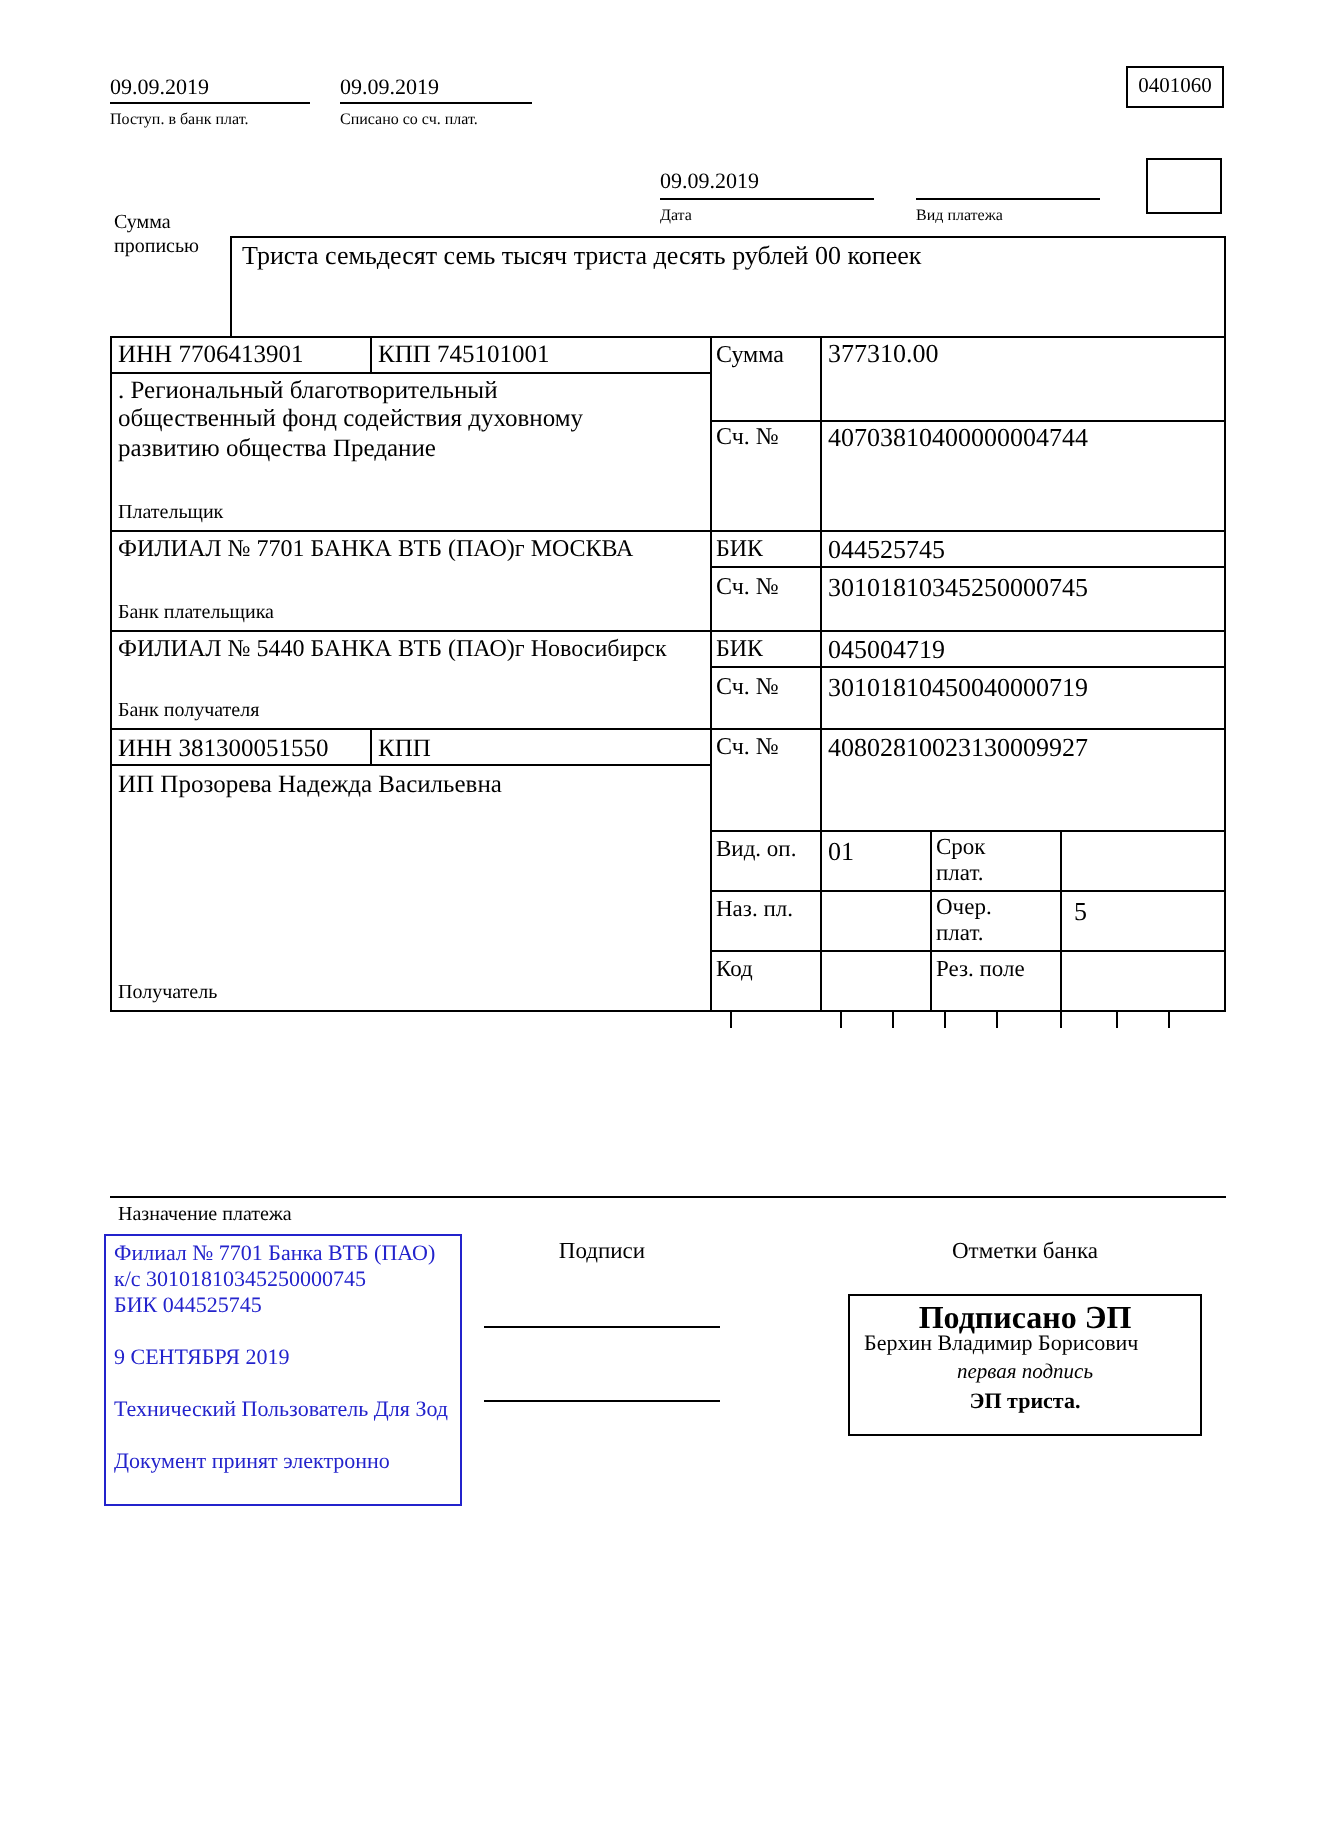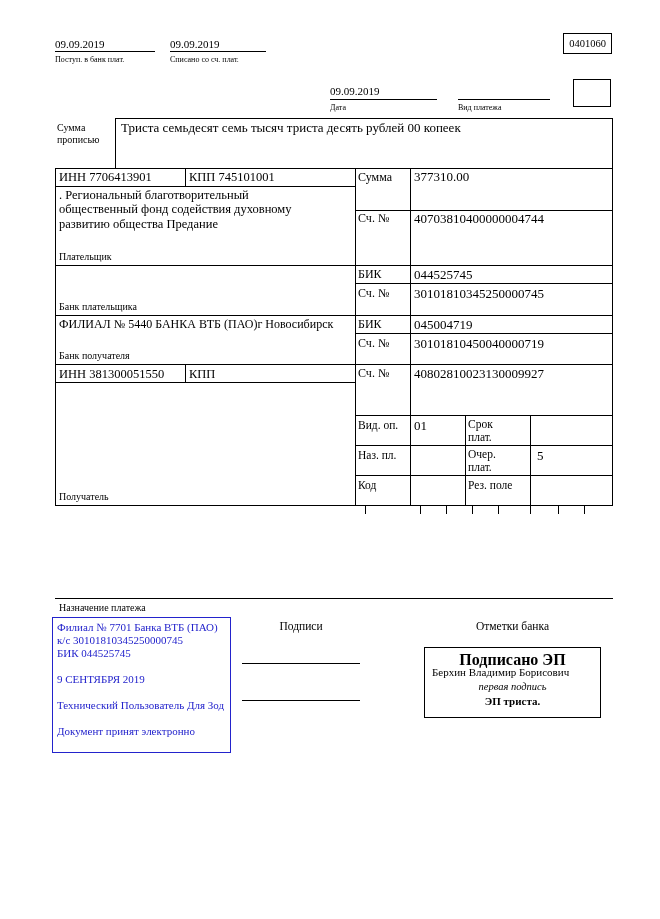--- a/index.html
+++ b/index.html
@@ -42,21 +42,21 @@
   <div class="t" style="left:330px;top:85px;font-size:11px">09.09.2019</div>
   <div class="hl" style="left:330px;top:99px;width:107px"></div>
   <div class="t sm" style="left:330px;top:103px">Дата</div>
   <div class="hl" style="left:458px;top:99px;width:92px"></div>
   <div class="t sm" style="left:458px;top:103px">Вид платежа</div>
   <div class="box" style="left:573px;top:79px;width:38px;height:28px"></div>
 
   <div class="hl" style="left:115px;top:118px;width:498px"></div>
   <div class="vl" style="left:115px;top:118px;height:50px"></div>
   <div class="vl" style="left:612px;top:118px;height:50px"></div>
-  <div class="t w lbl" style="left:57px;top:122px;width:56px">Сумма прописью</div>
+  <div class="t w lbl" style="left:57px;top:106px;width:56px">Сумма прописью</div>
   <div class="t w num" style="left:121px;top:121px;width:485px">Триста семьдесят семь тысяч триста десять рублей 00 копеек</div>
   <div class="hl" style="left:55px;top:168px;width:558px"></div>
 
   <div class="vl" style="left:55px;top:168px;height:337px"></div>
   <div class="vl" style="left:612px;top:168px;height:337px"></div>
   <div class="vl" style="left:355px;top:168px;height:337px"></div>
   <div class="vl" style="left:410px;top:168px;height:247px"></div>
   <div class="vl" style="left:185px;top:168px;height:18px"></div>
   <div class="hl" style="left:55px;top:186px;width:300px"></div>
   <div class="hl" style="left:355px;top:210px;width:258px"></div>
@@ -86,37 +86,39 @@
 
   <div class="t" style="left:59px;top:170px">ИНН 7706413901</div>
   <div class="t" style="left:189px;top:170px">КПП 745101001</div>
   <div class="t" style="left:358px;top:171px;font-size:12px">Сумма</div>
   <div class="t num" style="left:414px;top:170px">377310.00</div>
   <div class="t w" style="left:59px;top:188px;width:252px">. Региональный благотворительный общественный фонд содействия духовному развитию общества Предание</div>
   <div class="t" style="left:358px;top:212px;font-size:12px">Сч. №</div>
   <div class="t num" style="left:414px;top:212px">40703810400000004744</div>
   <div class="t lbl" style="left:59px;top:251px">Плательщик</div>
 
+  <div class="t" style="left:59px;top:268px;font-size:12px">ФИЛИАЛ № 7701 БАНКА ВТБ (ПАО)г МОСКВА</div>
   <div class="t" style="left:358px;top:268px;font-size:12px">БИК</div>
   <div class="t num" style="left:414px;top:268px">044525745</div>
   <div class="t" style="left:358px;top:287px;font-size:12px">Сч. №</div>
   <div class="t num" style="left:414px;top:287px">30101810345250000745</div>
   <div class="t lbl" style="left:59px;top:301px">Банк плательщика</div>
 
   <div class="t" style="left:59px;top:318px;font-size:12px">ФИЛИАЛ № 5440 БАНКА ВТБ (ПАО)г Новосибирск</div>
   <div class="t" style="left:358px;top:318px;font-size:12px">БИК</div>
   <div class="t num" style="left:414px;top:318px">045004719</div>
   <div class="t" style="left:358px;top:337px;font-size:12px">Сч. №</div>
   <div class="t num" style="left:414px;top:337px">30101810450040000719</div>
   <div class="t lbl" style="left:59px;top:350px">Банк получателя</div>
 
   <div class="t" style="left:59px;top:367px">ИНН 381300051550</div>
   <div class="t" style="left:189px;top:367px">КПП</div>
   <div class="t" style="left:358px;top:367px;font-size:12px">Сч. №</div>
   <div class="t num" style="left:414px;top:367px">40802810023130009927</div>
+  <div class="t" style="left:59px;top:385px">ИП Прозорева Надежда Васильевна</div>
   <div class="t lbl" style="left:59px;top:491px">Получатель</div>
 
   <div class="t" style="left:358px;top:419px;font-size:11.5px">Вид. оп.</div>
   <div class="t num" style="left:414px;top:419px">01</div>
   <div class="t w" style="left:468px;top:418px;width:42px;font-size:11.5px">Срок плат.</div>
   <div class="t" style="left:358px;top:449px;font-size:11.5px">Наз. пл.</div>
   <div class="t w" style="left:468px;top:448px;width:42px;font-size:11.5px">Очер. плат.</div>
   <div class="t num" style="left:537px;top:449px">5</div>
   <div class="t" style="left:358px;top:479px;font-size:11.5px">Код</div>
   <div class="t" style="left:468px;top:479px;font-size:11.5px">Рез. поле</div>

